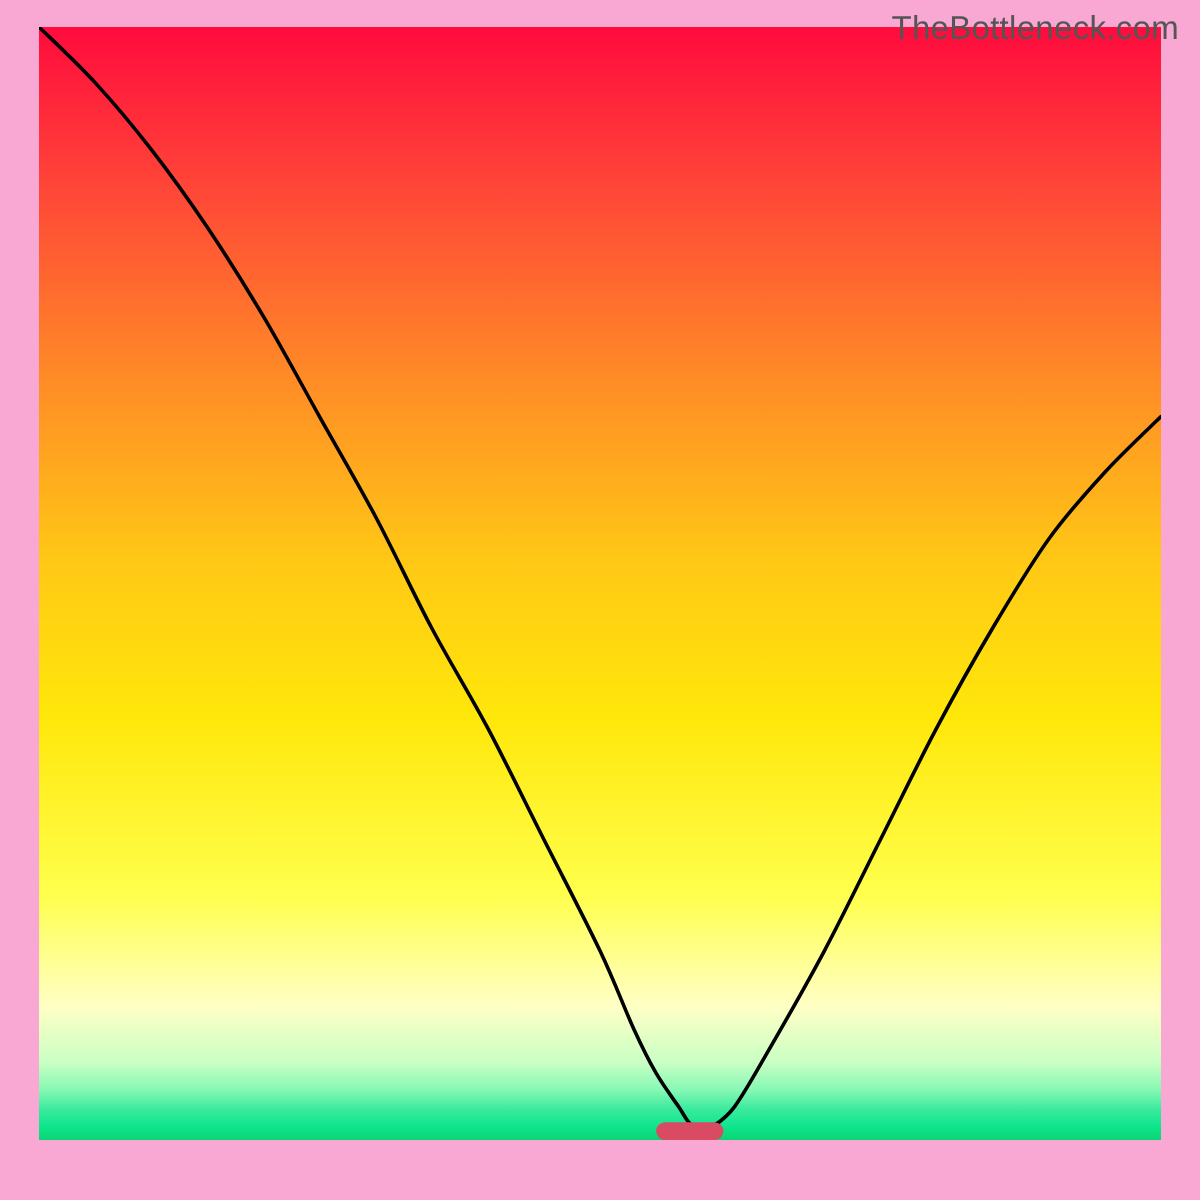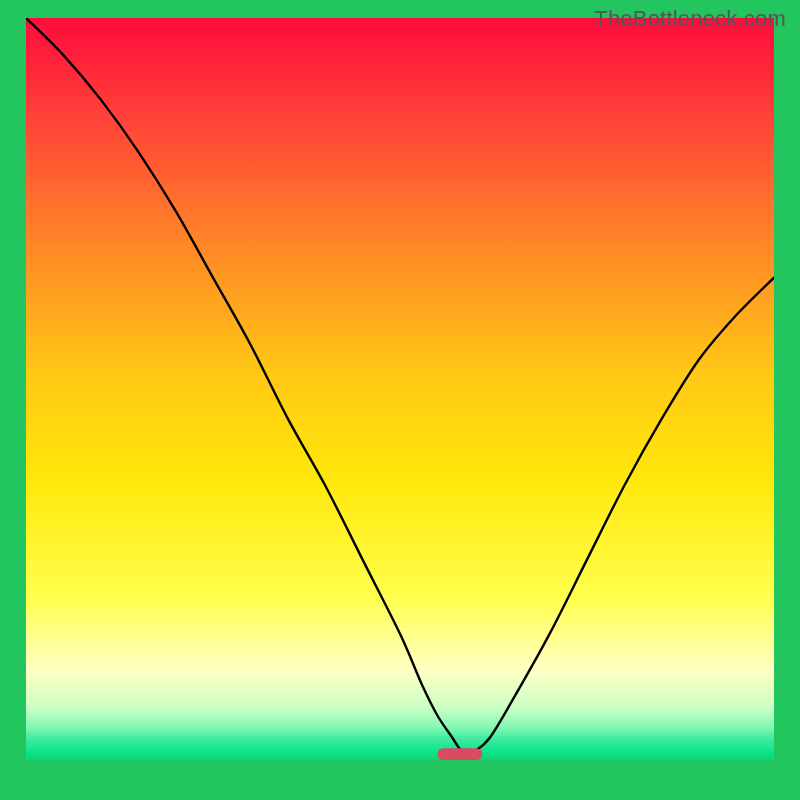--- a/index.html
+++ b/index.html
@@ -8,21 +8,21 @@
     width: 800px;
     height: 800px;
     background: #000000;
     font-family: Arial, Helvetica, sans-serif;
     overflow: hidden;
   }
   .container {
     position: relative;
     width: 800px;
     height: 800px;
-    background: #22c55e;
+    background: #f9a8d4;
   }
   .watermark {
     position: absolute;
     top: 6px;
     right: 14px;
     color: #555555;
     font-size: 22px;
     font-weight: normal;
     letter-spacing: 0.2px;
     z-index: 5;

